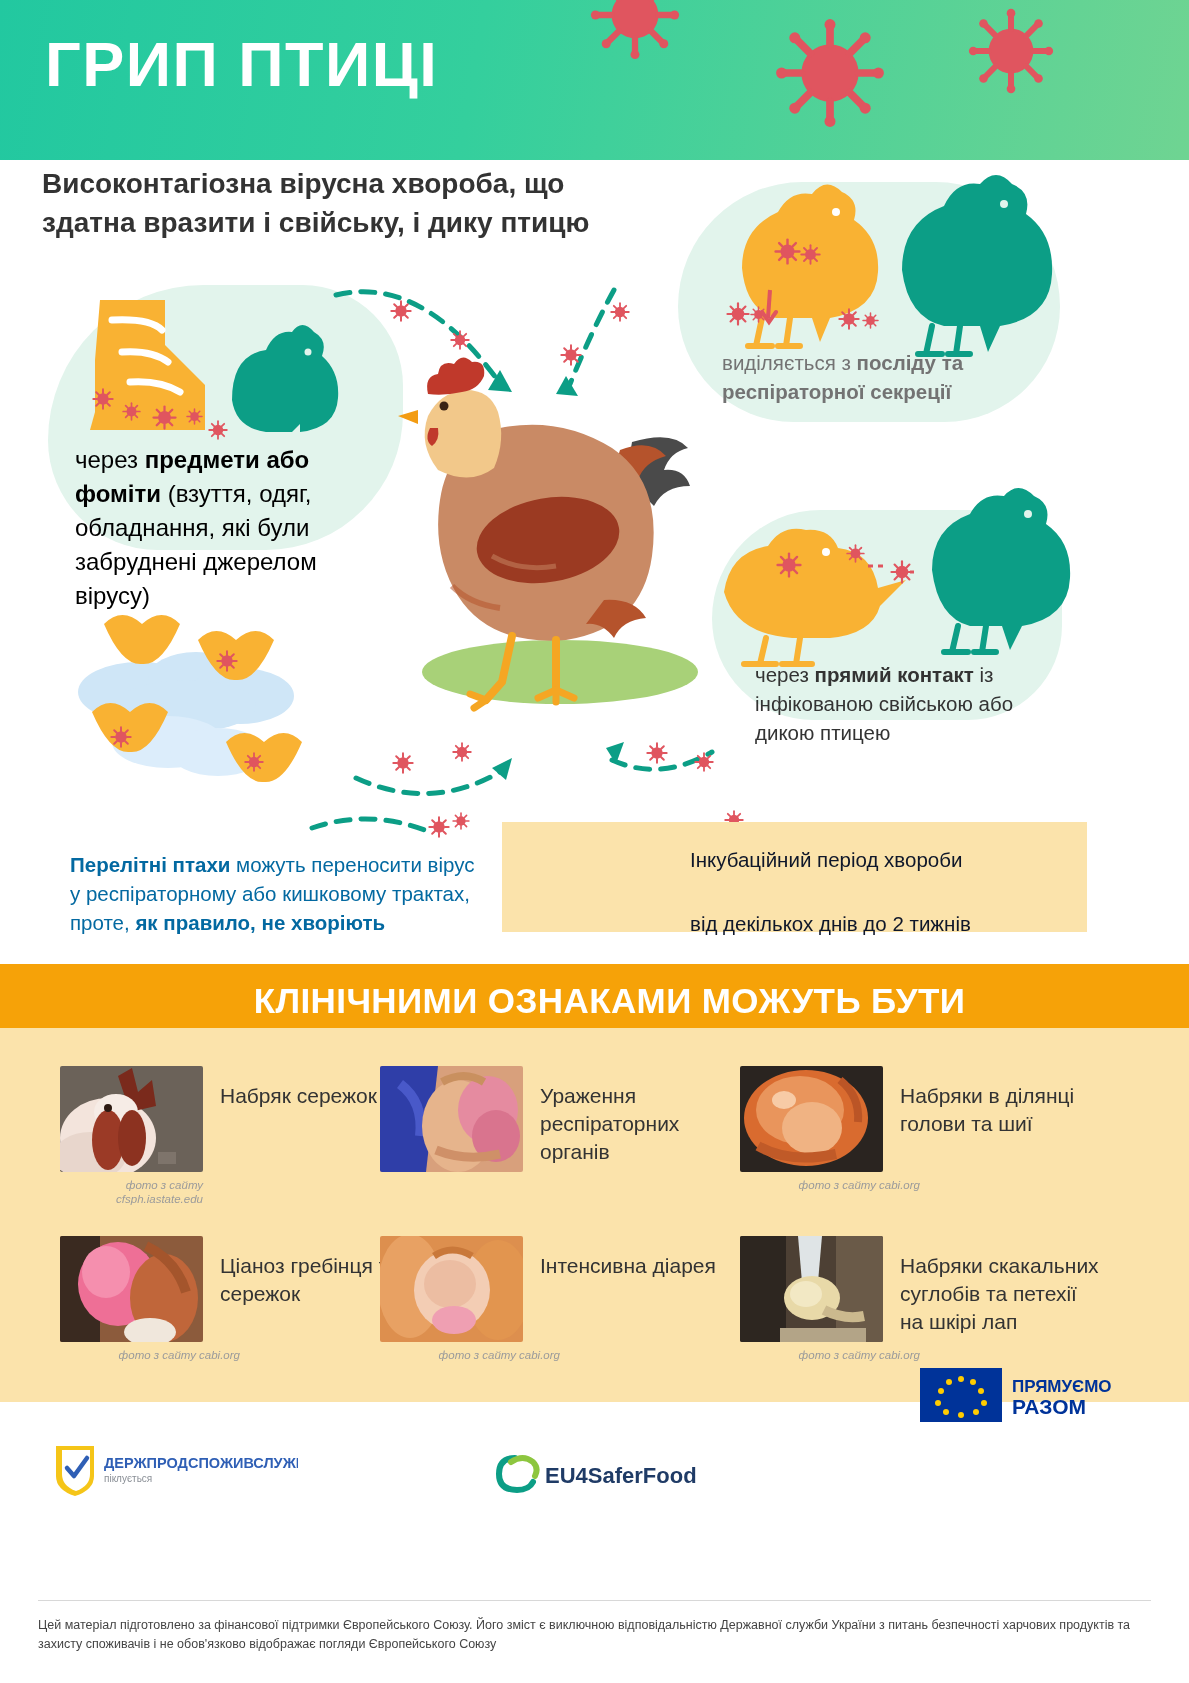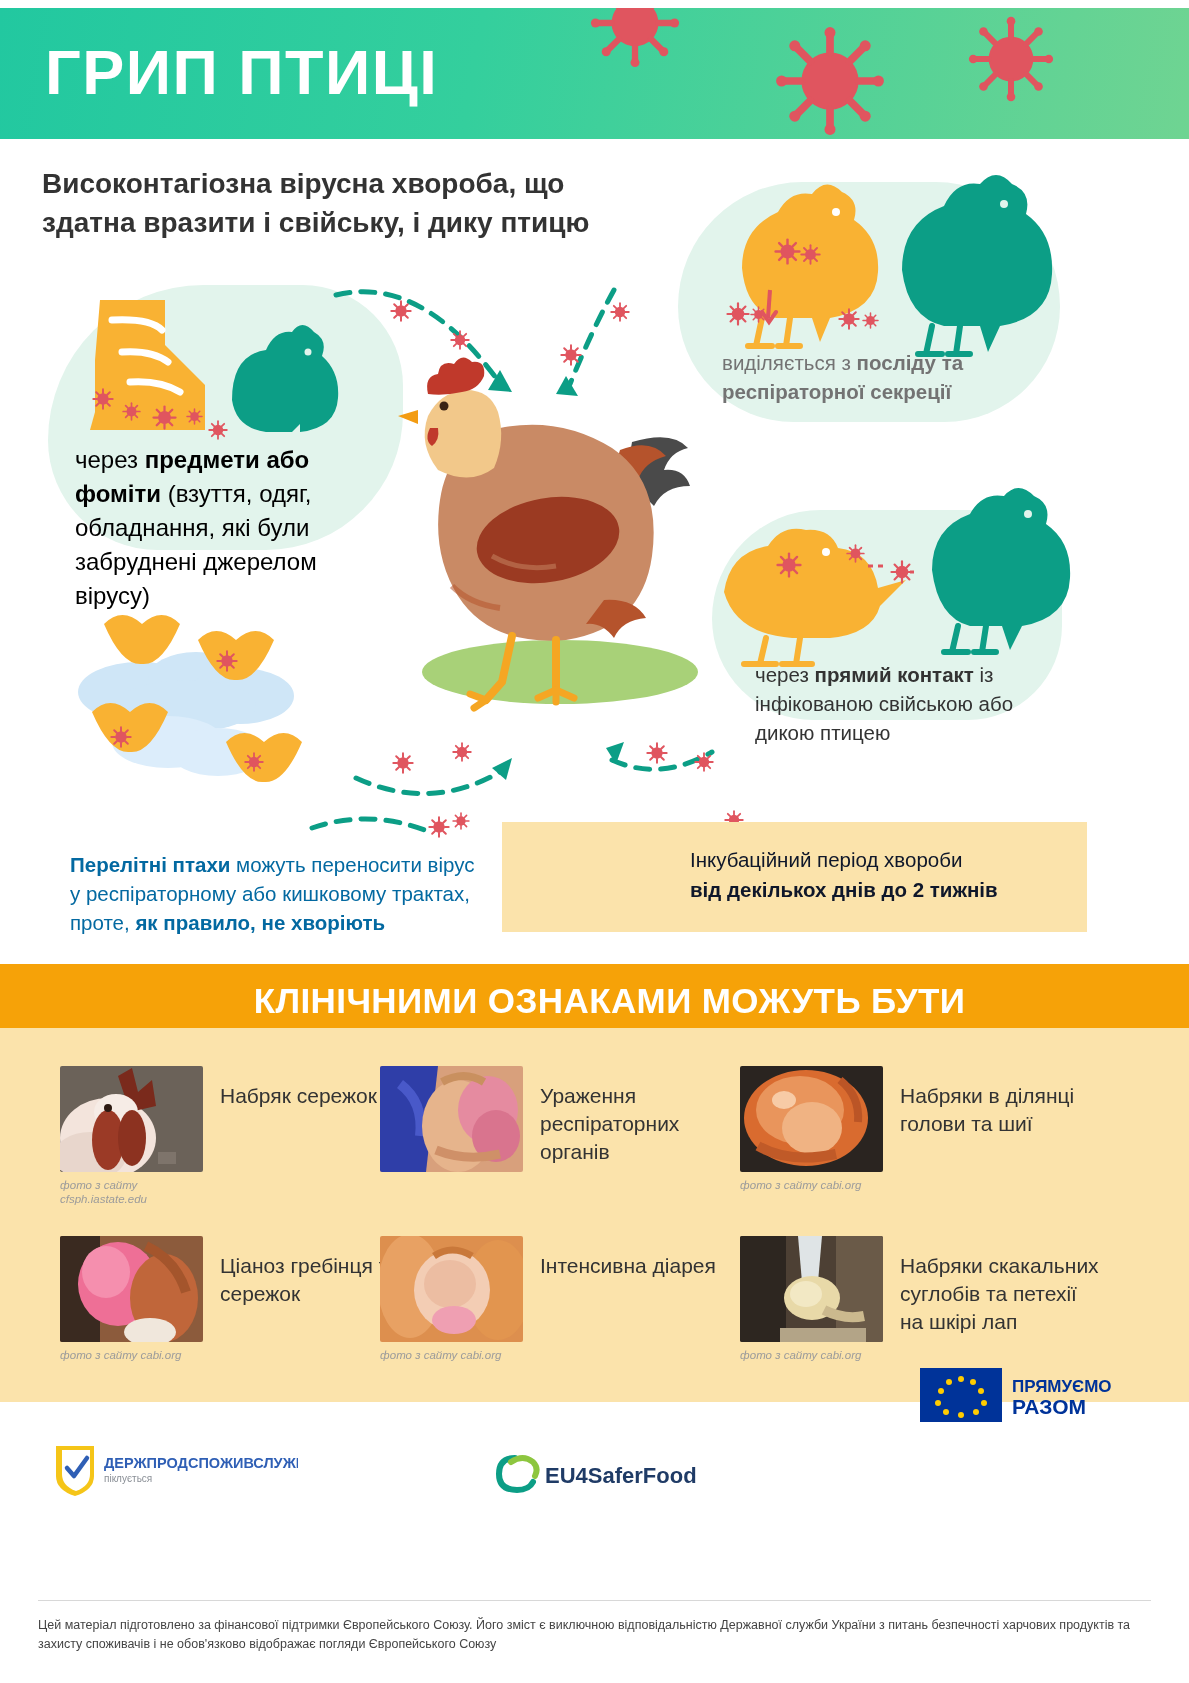--- a/index.html
+++ b/index.html
@@ -6,21 +6,21 @@
   html, body {
     width: 1189px; height: 1683px;
     font-family: "Liberation Sans", sans-serif;
     background: #ffffff;
     overflow: hidden;
   }
   .page { position: relative; width: 1189px; height: 1683px; background:#fff; }
 
   
   .header {
-    position: absolute; left:0; top:8px; width:1189px; height:131px;
+    position: absolute; left:0; top:0; width:1189px; height:160px;
     background: linear-gradient(100deg, #22c8a0 0%, #34cf9d 40%, #6fd492 100%);
     overflow:hidden;
   }
   .header h1 {
     position:absolute; left:45px; top:28px;
     font-size:63px; font-weight:bold; color:#fff;
     letter-spacing:1.5px;
   }
   .hv { position:absolute; }
 
@@ -101,21 +101,21 @@
     position:absolute; left:0; top:0; width:143px; height:106px;
     border-radius:2px; overflow:hidden;
   }
   .sign-label {
     position:absolute; left:160px; top:-4px; width:200px;
     font-size:21px; line-height:1.33; color:#333;margin-top:20px;
   }
   .sign-credit {
     position:absolute; left:0; top:112px; width:143px;
     font-size:11.5px; font-style:italic; color:#9b9b9b;
-    text-align:left; line-height:1.25;
+    text-align:right; line-height:1.25;
   }
 
   
   .logos { position:absolute; left:0; top:1402px; width:1189px; height:180px; background:#fff; }
 
   .logo-dpss { position:absolute; left:48px; top:1440px; }
   .logo-eu4 { position:absolute; left:493px; top:1448px; }
   .logo-eu { position:absolute; left:888px; top:1364px;padding-left:32px; }
 
   .hr-line {
@@ -747,21 +747,21 @@
     <span>через </span><b>прямий контакт</b><span> із інфікованою свійською або дикою птицею</span>
   </div>
 
   <div class="txt-mig">
     <b>Перелітні птахи</b><span> можуть переносити вірус у респіраторному або кишковому трактах, проте, </span><b>як правило, не хворіють</b>
   </div>
 
   <div class="incub"></div>
   <div class="incub-txt">
     <div>Інкубаційний період хвороби</div>
-    <div style="font-weight:bold;">від декількох днів до 2 тижнів</div>
+    <div style="font-weight:normal;margin-top:34px;">від декількох днів до 2 тижнів</div>
   </div>
 
   <div class="banner">
     <span>КЛІНІЧНИМИ ОЗНАКАМИ МОЖУТЬ БУТИ</span>
   </div>
 
   <div class="signs">
 
     <div class="sign" style="left:60px; top:38px; width:330px;">
       <div class="sign-photo">

